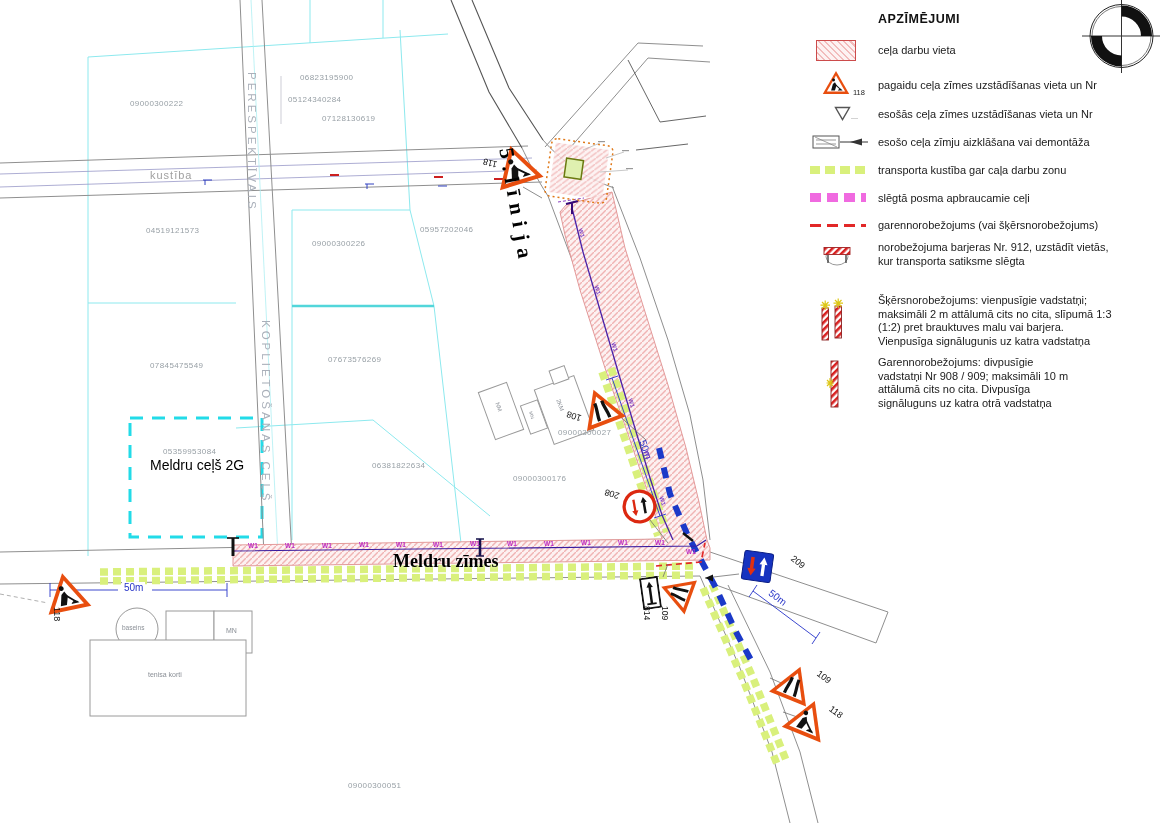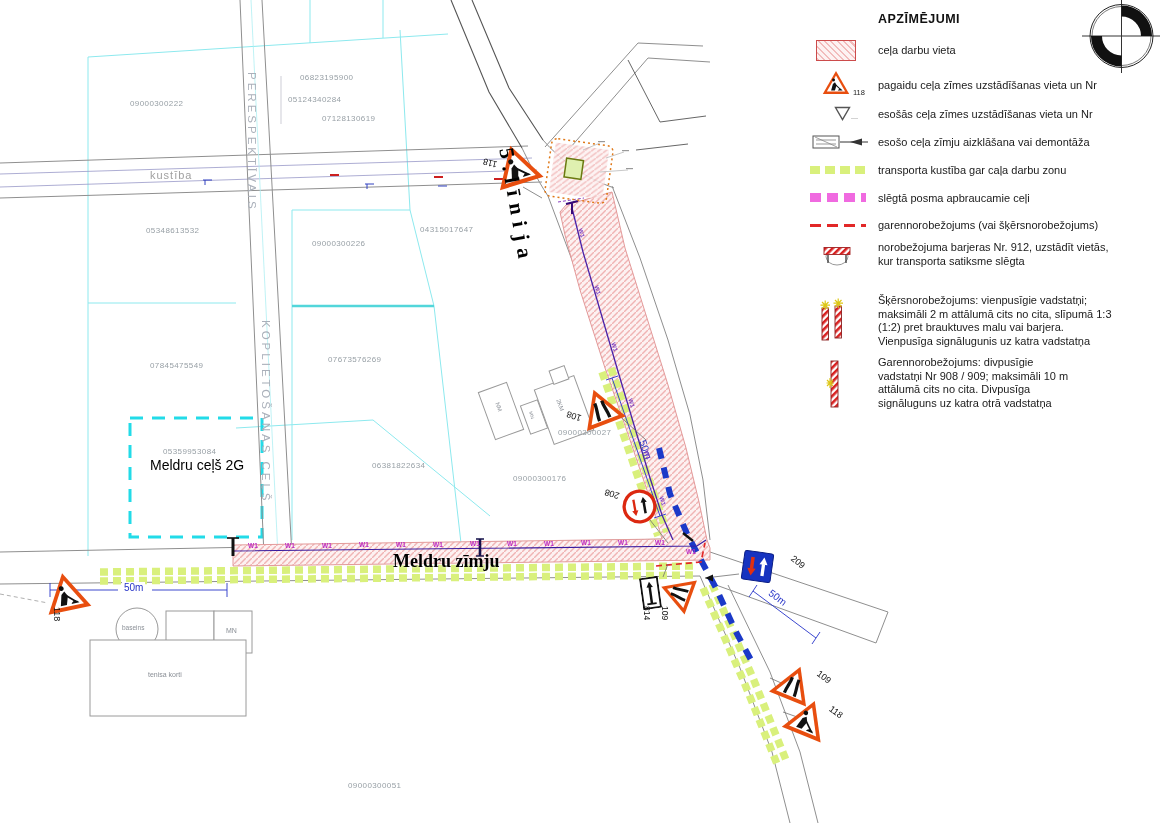--- a/index.html
+++ b/index.html
@@ -276,38 +276,38 @@
   <circle cx="39.5" cy="36" r="31.5" fill="none" stroke="#222" stroke-width="1"></circle>
   <circle cx="39.5" cy="36" r="29.5" fill="none" stroke="#222" stroke-width="0.6"></circle>
   <path d="M39.5,11 A25,25 0 0 1 64.5,36" fill="none" stroke="#111" stroke-width="11"></path>
   <path d="M39.5,61 A25,25 0 0 1 14.5,36" fill="none" stroke="#111" stroke-width="11"></path>
 </svg>
 
 <span class="lbl parcel" style="left:130px;top:99px">09000300222</span>
 <span class="lbl parcel" style="left:300px;top:73px">06823195900</span>
 <span class="lbl parcel" style="left:288px;top:95px">05124340284</span>
 <span class="lbl parcel" style="left:322px;top:114px">07128130619</span>
-<span class="lbl parcel" style="left:146px;top:226px">05348613532</span>
+<span class="lbl parcel" style="left:146px;top:226px">04519121573</span>
 <span class="lbl parcel" style="left:312px;top:239px">09000300226</span>
-<span class="lbl parcel" style="left:420px;top:225px">04315017647</span>
+<span class="lbl parcel" style="left:420px;top:225px">05957202046</span>
 <span class="lbl parcel" style="left:150px;top:361px">07845475549</span>
 <span class="lbl parcel" style="left:328px;top:355px">07673576269</span>
 <span class="lbl parcel" style="left:372px;top:461px">06381822634</span>
 <span class="lbl parcel" style="left:513px;top:474px">09000300176</span>
 <span class="lbl parcel" style="left:558px;top:428px">09000300027</span>
 <span class="lbl parcel" style="left:348px;top:781px">09000300051</span>
 
 <span class="lbl parcel" style="left:163px;top:447px">05359953084</span>
 <span class="lbl" style="left:150px;top:457px;font-size:14px;color:#000">Meldru ceļš 2G</span>
 
 <span class="lbl roadname-v" style="left:258px;top:72px">PERESPEKTĪVAIS</span>
 <span class="lbl roadname-v" style="left:272px;top:320px">KOPLIETOŠANAS CEĻŠ</span>
 <span class="lbl" style="left:150px;top:169px;font-size:11px;color:#a0a0a0;letter-spacing:1px">kustība</span>
 <span class="lbl serifname" style="left:518px;top:146px;font-size:21px;letter-spacing:7px;transform:rotate(80deg);transform-origin:0 0">5.līnija</span>
-<span class="lbl serifname" style="left:393px;top:551px;font-size:18px;text-shadow:0 0 3px #fff">Meldru zīmju</span>
+<span class="lbl serifname" style="left:393px;top:551px;font-size:18px;text-shadow:0 0 3px #fff">Meldru zīmes</span>
 
 <span class="lbl signlbl" style="left:478px;top:158px;transform:rotate(194deg)">118</span>
 <span class="lbl signlbl" style="left:562px;top:411px;transform:rotate(198deg)">108</span>
 <span class="lbl signlbl" style="left:600px;top:489px;transform:rotate(197deg)">208</span>
 <span class="lbl signlbl" style="left:786px;top:557px;transform:rotate(38deg)">209</span>
 <span class="lbl signlbl-v" style="left:652px;top:606px">814</span>
 <span class="lbl signlbl-v" style="left:670px;top:606px">109</span>
 <span class="lbl signlbl-v" style="left:62px;top:607px;font-size:9px">118</span>
 <span class="lbl signlbl" style="left:812px;top:672px;transform:rotate(36deg)">109</span>
 <span class="lbl signlbl" style="left:824px;top:707px;transform:rotate(36deg)">118</span>

